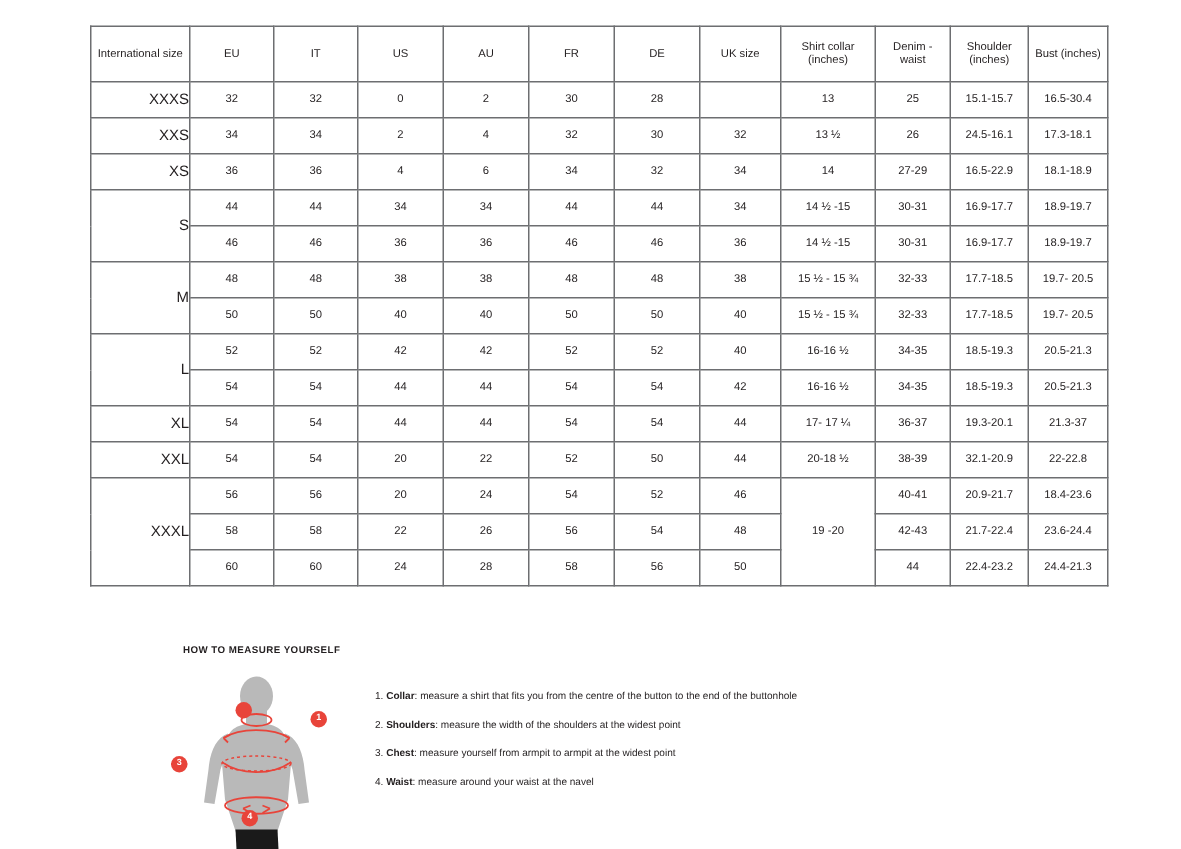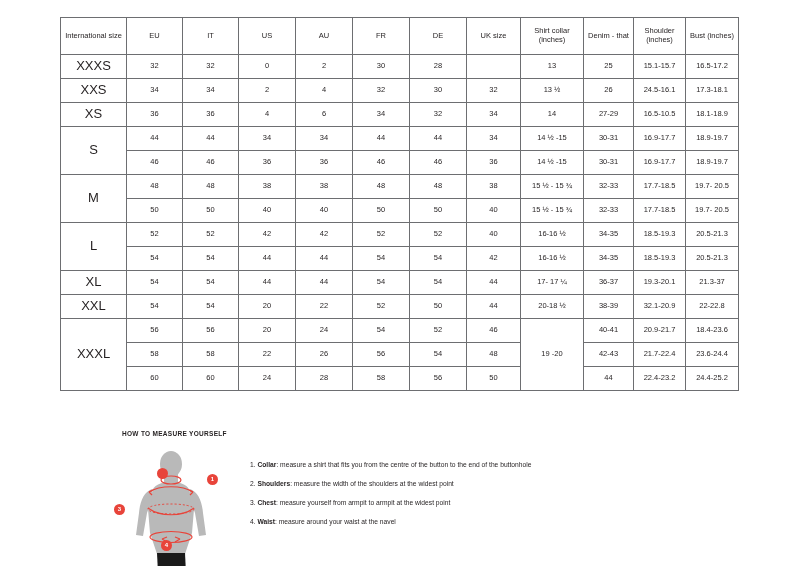--- a/index.html
+++ b/index.html
@@ -44,21 +44,22 @@
     height: 23px;
     line-height: 1.15;
     font-weight: normal;
   }
   table.size-table thead th {
     height: 36px;
     font-size: 7.5px;
     padding: 0 2px;
   }
   table.size-table td.size-label {
-    font-size: 13px;
+    font-size: 10px;
+    text-align: right;
   }
   
   col.c0 { width: 66px; }
   col.c1 { width: 56px; }
   col.c2 { width: 56px; }
   col.c3 { width: 57px; }
   col.c4 { width: 57px; }
   col.c5 { width: 57px; }
   col.c6 { width: 57px; }
   col.c7 { width: 54px; }
@@ -144,39 +145,39 @@
         <tr id="hdr-row">
             <th>International size</th>
             <th>EU</th>
             <th>IT</th>
             <th>US</th>
             <th>AU</th>
             <th>FR</th>
             <th>DE</th>
             <th>UK size</th>
             <th>Shirt collar (inches)</th>
-            <th>Denim - that</th>
+            <th>Denim - waist</th>
             <th>Shoulder (inches)</th>
             <th>Bust (inches)</th>
           </tr>
       </thead>
       <tbody id="body-rows">
           <tr>
             <td class="size-label">XXXS</td>
             <td>32</td>
             <td>32</td>
             <td>0</td>
             <td>2</td>
             <td>30</td>
             <td>28</td>
             <td></td>
             <td>13</td>
             <td>25</td>
             <td>15.1-15.7</td>
-            <td>16.5-17.2</td>
+            <td>16.5-30.4</td>
           </tr>
           <tr>
             <td class="size-label">XXS</td>
             <td>34</td>
             <td>34</td>
             <td>2</td>
             <td>4</td>
             <td>32</td>
             <td>30</td>
             <td>32</td>
@@ -189,21 +190,21 @@
             <td class="size-label">XS</td>
             <td>36</td>
             <td>36</td>
             <td>4</td>
             <td>6</td>
             <td>34</td>
             <td>32</td>
             <td>34</td>
             <td>14</td>
             <td>27-29</td>
-            <td>16.5-10.5</td>
+            <td>16.5-22.9</td>
             <td>18.1-18.9</td>
           </tr>
           <tr>
             <td class="size-label" rowspan="2">S</td>
             <td>44</td>
             <td>44</td>
             <td>34</td>
             <td>34</td>
             <td>44</td>
             <td>44</td>
@@ -337,21 +338,21 @@
           <tr>
             <td>60</td>
             <td>60</td>
             <td>24</td>
             <td>28</td>
             <td>58</td>
             <td>56</td>
             <td>50</td>
             <td>44</td>
             <td>22.4-23.2</td>
-            <td>24.4-25.2</td>
+            <td>24.4-21.3</td>
           </tr>
         </tbody>
     </table>
   </div>
 
   <div class="howto">
     <div class="howto-title">HOW TO MEASURE YOURSELF</div>
     <div class="howto-body">
 
       <div class="figure-col">

